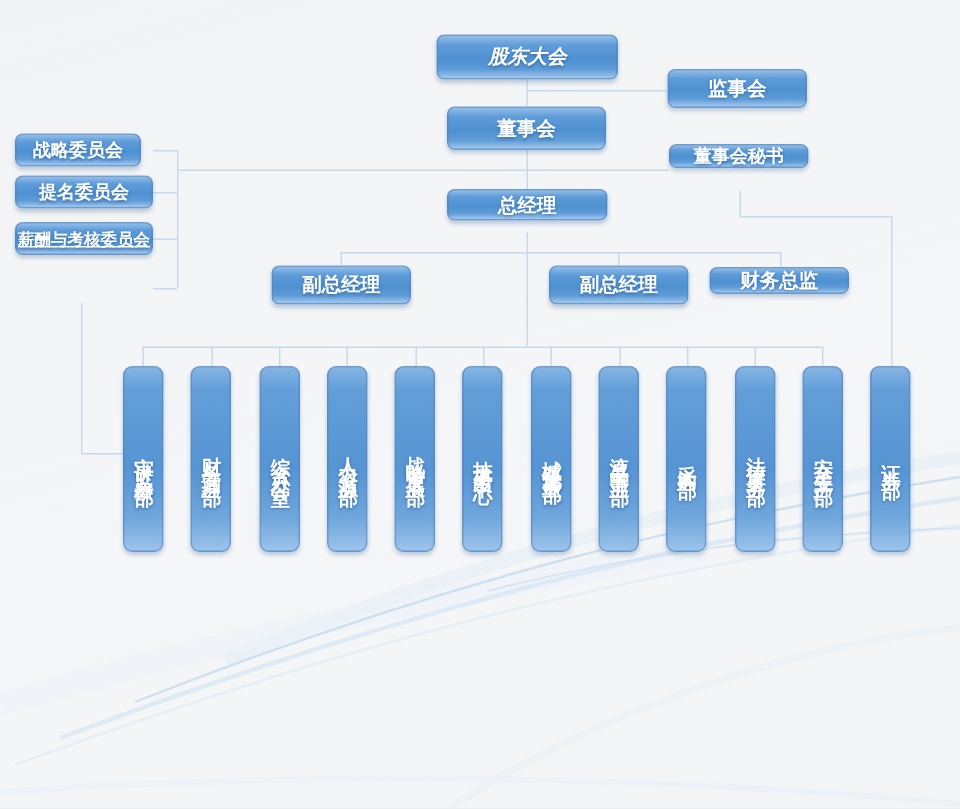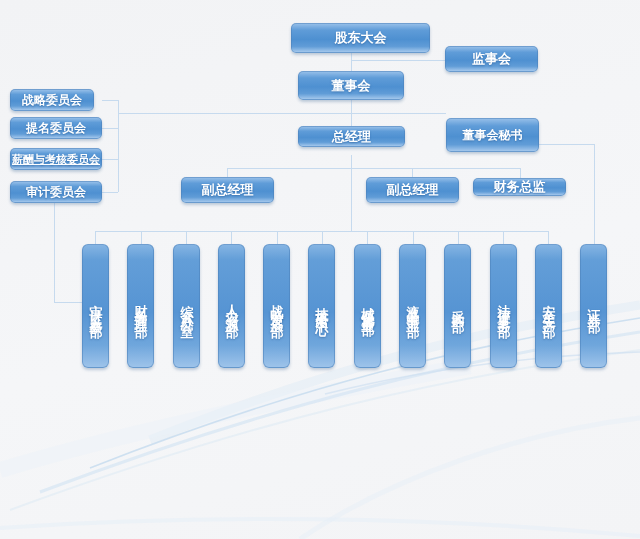--- a/index.html
+++ b/index.html
@@ -79,34 +79,33 @@
   <div class="vl" style="left:186px;top:231px;height:13px;"></div>
   <div class="vl" style="left:231px;top:231px;height:13px;"></div>
   <div class="vl" style="left:277px;top:231px;height:13px;"></div>
   <div class="vl" style="left:322px;top:231px;height:13px;"></div>
   <div class="vl" style="left:367px;top:231px;height:13px;"></div>
   <div class="vl" style="left:413px;top:231px;height:13px;"></div>
   <div class="vl" style="left:458px;top:231px;height:13px;"></div>
   <div class="vl" style="left:503px;top:231px;height:13px;"></div>
   <div class="vl" style="left:548px;top:231px;height:13px;"></div>
 
-  <div class="node" style="left:291px;top:23px;width:139px;height:30px;">股东大会</div>
+  <div class="node" style="left:291px;top:23px;width:121px;height:30px;font-style:italic;">股东大会</div>
 
   <div class="node" style="left:445px;top:46px;width:93px;height:26px;">监事会</div>
 
   <div class="node" style="left:298px;top:71px;width:106px;height:29px;">董事会</div>
 
-  <div class="node" style="left:446px;top:118px;width:93px;height:34px;font-size:12px;">董事会秘书</div>
+  <div class="node" style="left:446px;top:96px;width:93px;height:16px;font-size:12px;">董事会秘书</div>
 
   <div class="node" style="left:298px;top:126px;width:107px;height:21px;text-align:right;">总经理</div>
 
   <div class="node" style="left:10px;top:89px;width:84px;height:22px;font-size:12px;">战略委员会</div>
   <div class="node" style="left:10px;top:117px;width:92px;height:22px;font-size:12px;">提名委员会</div>
   <div class="node small" style="left:10px;top:148px;width:92px;height:22px;text-decoration:underline;">薪酬与考核委员会</div>
-  <div class="node" style="left:10px;top:181px;width:92px;height:22px;font-size:12px;">审计委员会</div>
 
   <div class="node" style="left:181px;top:177px;width:93px;height:26px;">副总经理</div>
   <div class="node" style="left:366px;top:177px;width:93px;height:26px;">副总经理</div>
   <div class="node" style="left:473px;top:178px;width:93px;height:18px;">财务总监</div>
 
   <div class="node dept" style="left:82px;top:244px;width:27px;height:124px;">审计监察部</div>
   <div class="node dept" style="left:127px;top:244px;width:27px;height:124px;">财务管理部</div>
   <div class="node dept" style="left:173px;top:244px;width:27px;height:124px;">综合办公室</div>
   <div class="node dept" style="left:218px;top:244px;width:27px;height:124px;">人力资源部</div>
   <div class="node dept" style="left:263px;top:244px;width:27px;height:124px;">战略发展部</div>

